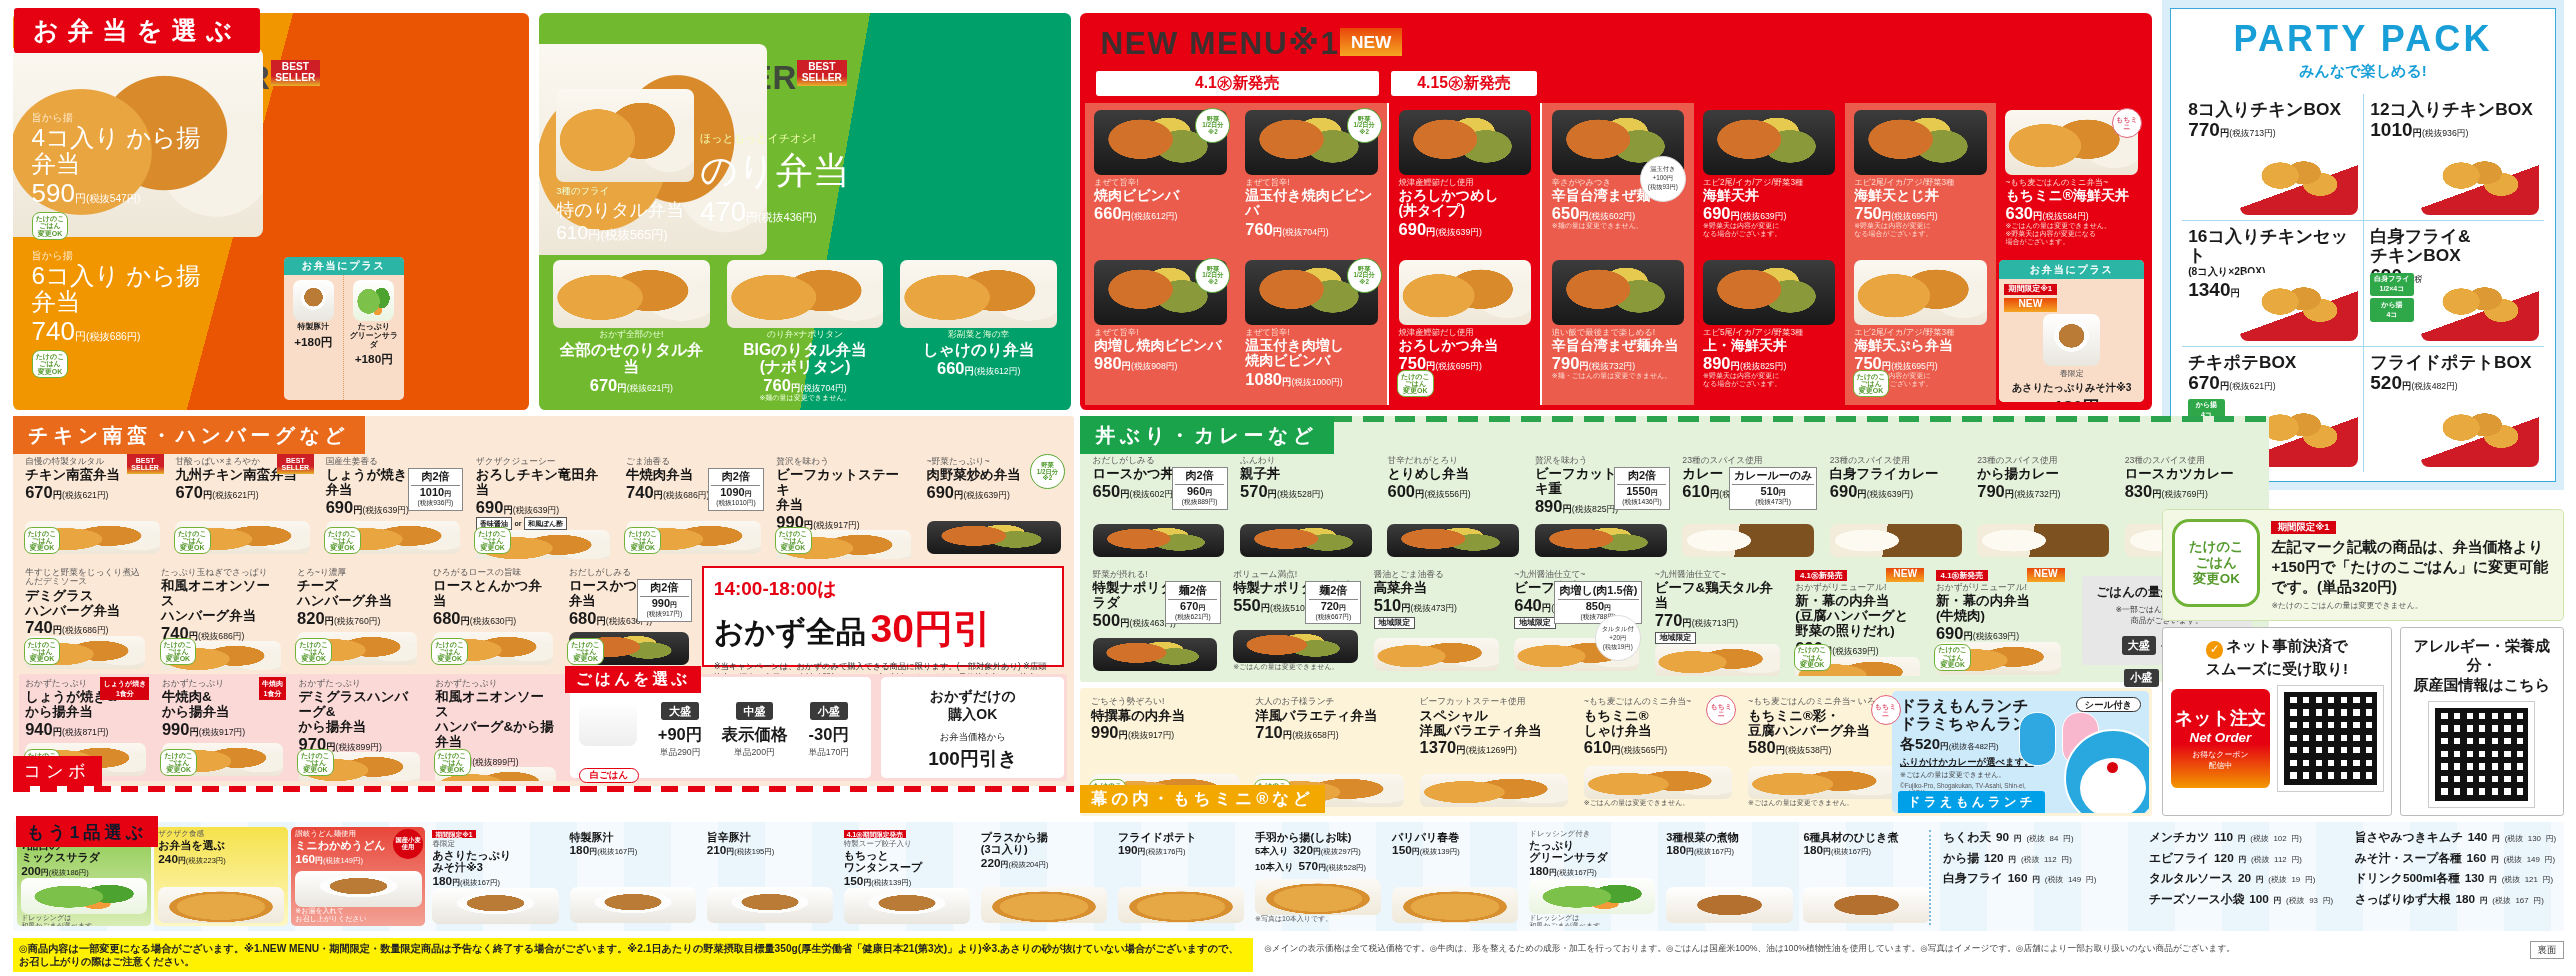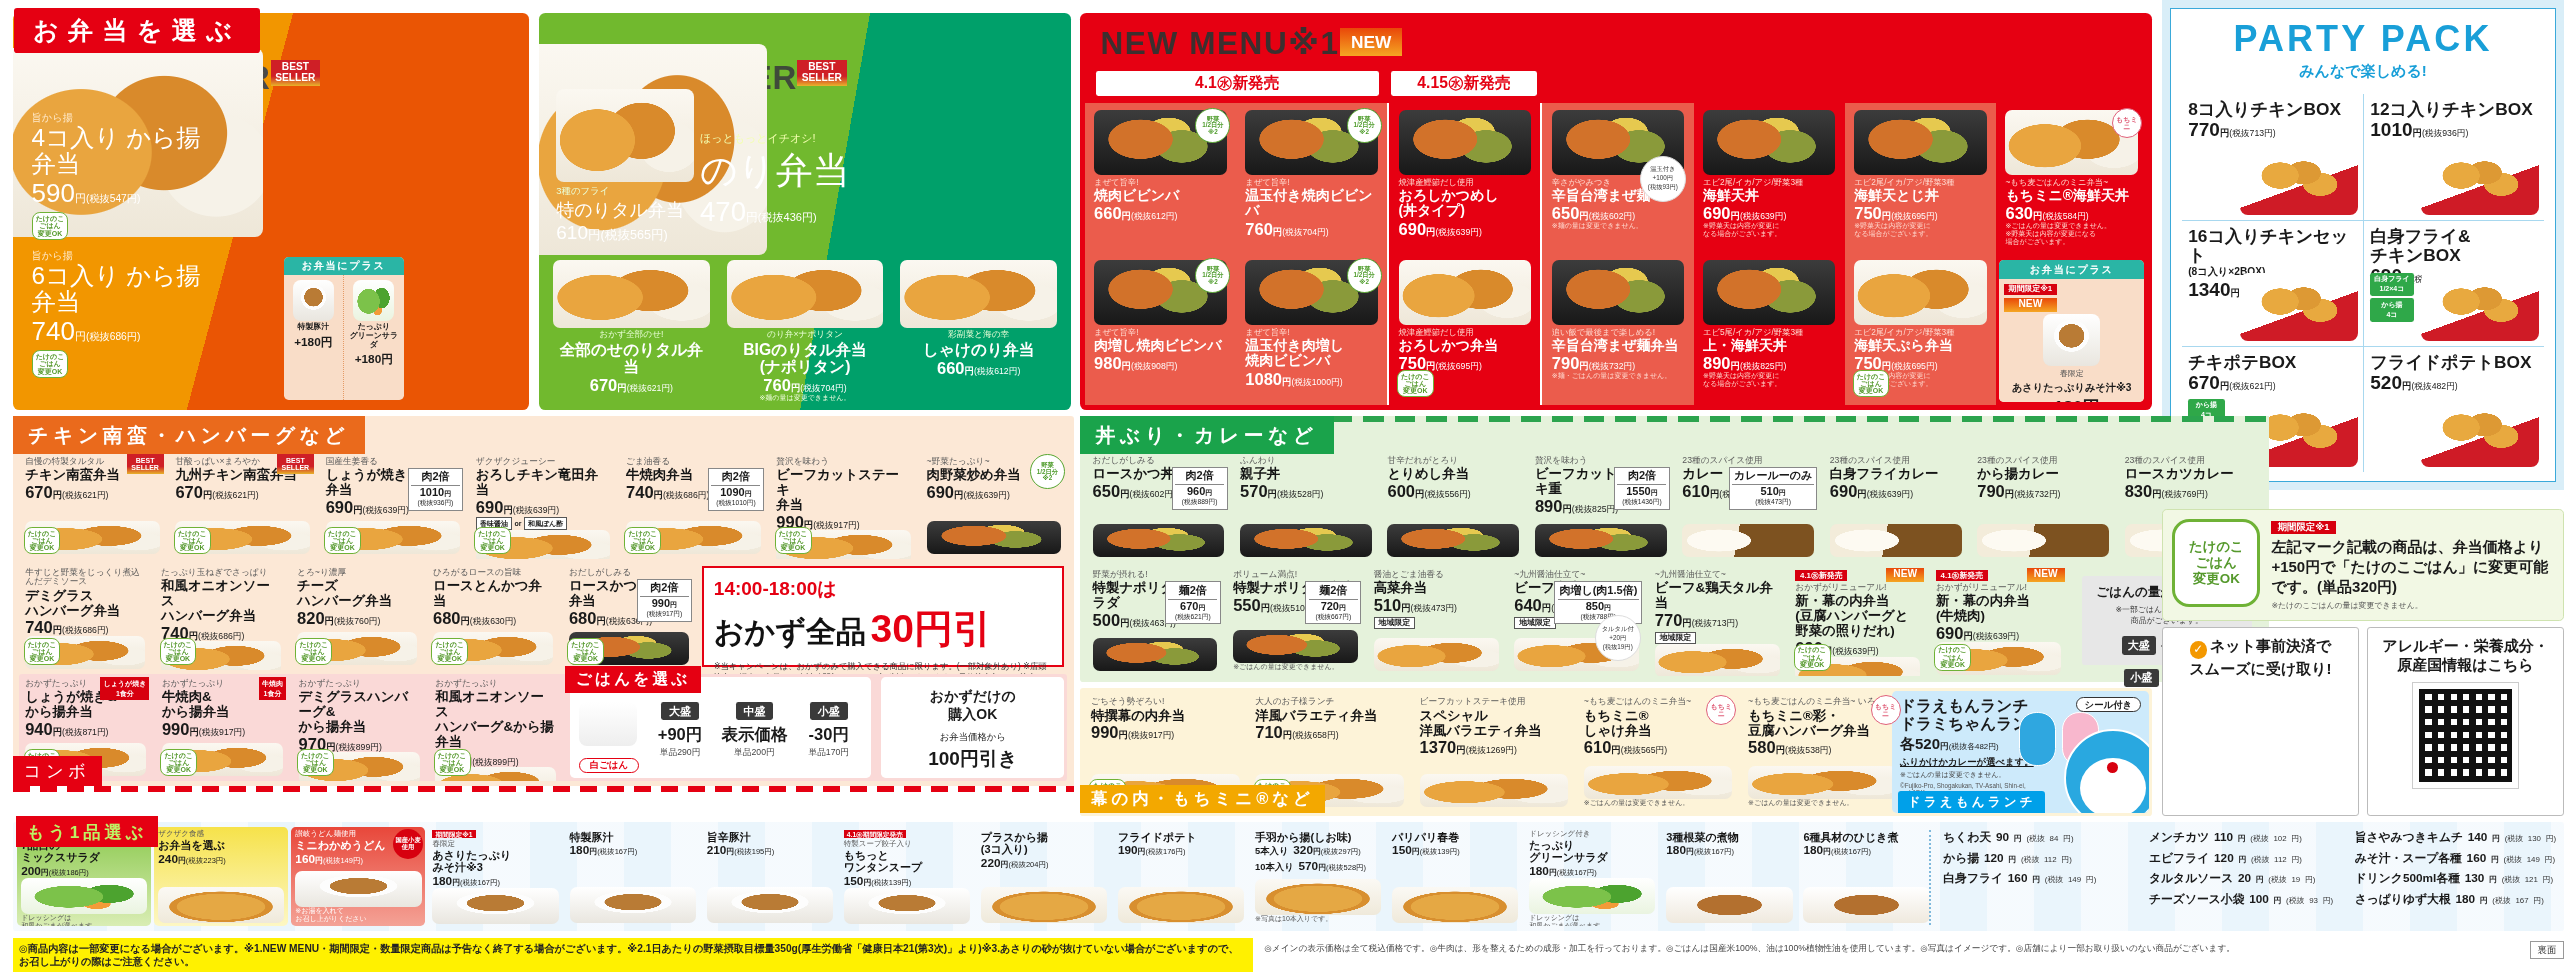--- a/index.html
+++ b/index.html
@@ -161,21 +161,21 @@
 #promo30 .p1{color:#e50012;font-weight:bold;font-size:19px}
 #promo30 .p2row{display:flex;align-items:baseline;gap:4.7px}
 #promo30 .p2{font-size:30px;font-weight:bold;color:#111}
 #promo30 .p3{font-size:39px;font-weight:bold;color:#e50012}
 #promo30 .pn{font-size:8.3px;color:#333;margin-top:4.7px;line-height:1.35}
 
 #ricebox{flex:none;width:283px;background:#fff;border-radius:4.7px;margin:3.1px;position:relative;padding:7.9px 9.4px}
 #rice-label{position:absolute;top:-11px;left:-4.7px;background:#e50012;color:#fff;font-weight:bold;font-size:15.7px;letter-spacing:3.1px;padding:3.1px 11px}
 #ricebox .rrow{display:flex;gap:7.9px;margin-top:17.3px;align-items:flex-start}
 #ricebox .rice-ph{width:58px;height:44px}
-#rice-chip{display:block;width:58px;margin-top:12px;background:#fff;border:1.6px solid #e50012;color:#e50012;border-radius:9.4px;font-size:9.4px;font-weight:bold;text-align:center}
+#rice-chip{display:block;width:58px;margin-top:22px;background:#fff;border:1.6px solid #e50012;color:#e50012;border-radius:9.4px;font-size:9.4px;font-weight:bold;text-align:center}
 .ropt{flex:1;text-align:center}
 .ropt .rtag{display:inline-block;background:#3a3a3a;color:#fff;font-size:11px;font-weight:bold;padding:1.6px 7.9px;border-radius:2.4px}
 .ropt .rv{font-size:16.5px;font-weight:bold;margin-top:3.1px;white-space:nowrap}
 .ropt .ru{font-size:8.7px;color:#444;margin-top:1.6px}
 #okazubox{flex:none;width:167px;background:#fff;border-radius:4.7px;margin:3.1px;padding:11px 7.9px;text-align:center}
 #okazubox .o1{font-size:14px;font-weight:bold;line-height:1.25}
 #okazubox .o2{font-size:9.4px;margin-top:7.9px}
 #okazubox .o3{font-size:19px;font-weight:bold;margin-top:1.6px}
 
 #donsec{left:1080px;top:416px;width:1189px;height:266px;background:#e5f2db}
@@ -221,21 +221,21 @@
 .qrbox .head{font-size:15px;font-weight:bold;text-align:center;line-height:1.3;white-space:pre-line}
 .qrbox .body{display:flex;gap:7.9px;align-items:center;margin-top:7.9px}
 #net-logo{width:99px;height:99px;border-radius:6.3px;background:linear-gradient(#e50012 0 55%,#f39800);color:#fff;display:flex;flex-direction:column;align-items:center;justify-content:center;text-align:center}
 #net-logo .l1{font-size:18px;font-weight:bold}
 #net-logo .l2{font-size:13.4px;font-weight:bold;font-style:italic}
 #net-logo .l3{font-size:7.9px;margin-top:4.7px;white-space:pre-line}
 .qr{width:93px;height:93px;border:6.3px solid #fff;outline:0.8px solid #ccc;background-image:repeating-linear-gradient(0deg,#111 0 6.3px,transparent 6.3px 12.6px),repeating-linear-gradient(90deg,#111 0 6.3px,#fff 6.3px 12.6px)}
 .check{display:inline-flex;width:17.3px;height:17.3px;border-radius:50%;background:#f39800;color:#fff;font-size:11.8px;align-items:center;justify-content:center;margin-right:3.1px;vertical-align:-2.4px}
 
 #sides{left:12.6px;top:822px;width:2551px;height:109px;background:#eaf5fc;background-image:repeating-linear-gradient(90deg,rgba(255,255,255,.55) 0 47px,transparent 47px 94px)}
-#sides-label{position:absolute;top:-6.3px;left:3.1px;z-index:5;background:#e50012;color:#bef264;font-weight:bold;font-size:17.3px;letter-spacing:3.9px;padding:3.9px 11px}
+#sides-label{position:absolute;top:-6.3px;left:3.1px;z-index:5;background:#e50012;color:#0f172a;font-weight:bold;font-size:17.3px;letter-spacing:3.9px;padding:3.9px 11px}
 #side-cards{position:absolute;inset:4.7px 630px 4.7px 4.7px;display:flex;gap:3.1px}
 #side-cards .card{flex:1;padding:3.1px 3.9px}
 #side-cards .desc{font-size:7.5px}
 #side-cards .name{font-size:11px}
 #side-cards .price .num{font-size:11.8px}
 #side-cards .price .yen{font-size:7.9px}
 #side-cards .price .tax{font-size:7.5px}
 #side-cards .ph{min-height:36px}
 #side-cards .toprow .b{font-size:6.7px;padding:0.8px 3.1px}
 .sbg-g{background:linear-gradient(180deg,#8cc94f,#d9edb4);border-radius:4.7px}
@@ -1043,20 +1043,29 @@
       <span class="b b-limited">期間限定※1</span>
       <div id="tk-body">左記マーク記載の商品は、弁当価格より+150円で「たけのこごはん」に変更可能です。(単品320円)</div>
       <div id="tk-note">※たけのこごはんの量は変更できません。</div>
     </div>
   </aside>
 
   <div id="netrow" class="abs">
     <div class="qrbox">
       <div class="head"><span class="check">✓</span><span>ネット事前決済で
 スムーズに受け取り!</span></div>
+      <div class="body">
+        <div id="net-logo">
+          <div class="l1">ネット注文</div>
+          <div class="l2">Net Order</div>
+          <div class="l3">お得なクーポン
+配信中</div>
+        </div>
+        <div class="qr"></div>
+      </div>
     </div>
     <div class="qrbox">
       <div class="head">アレルギー・栄養成分・
 原産国情報はこちら</div>
       <div class="body">
           <div class="qr"></div>
         </div>
     </div>
   </div>
 

